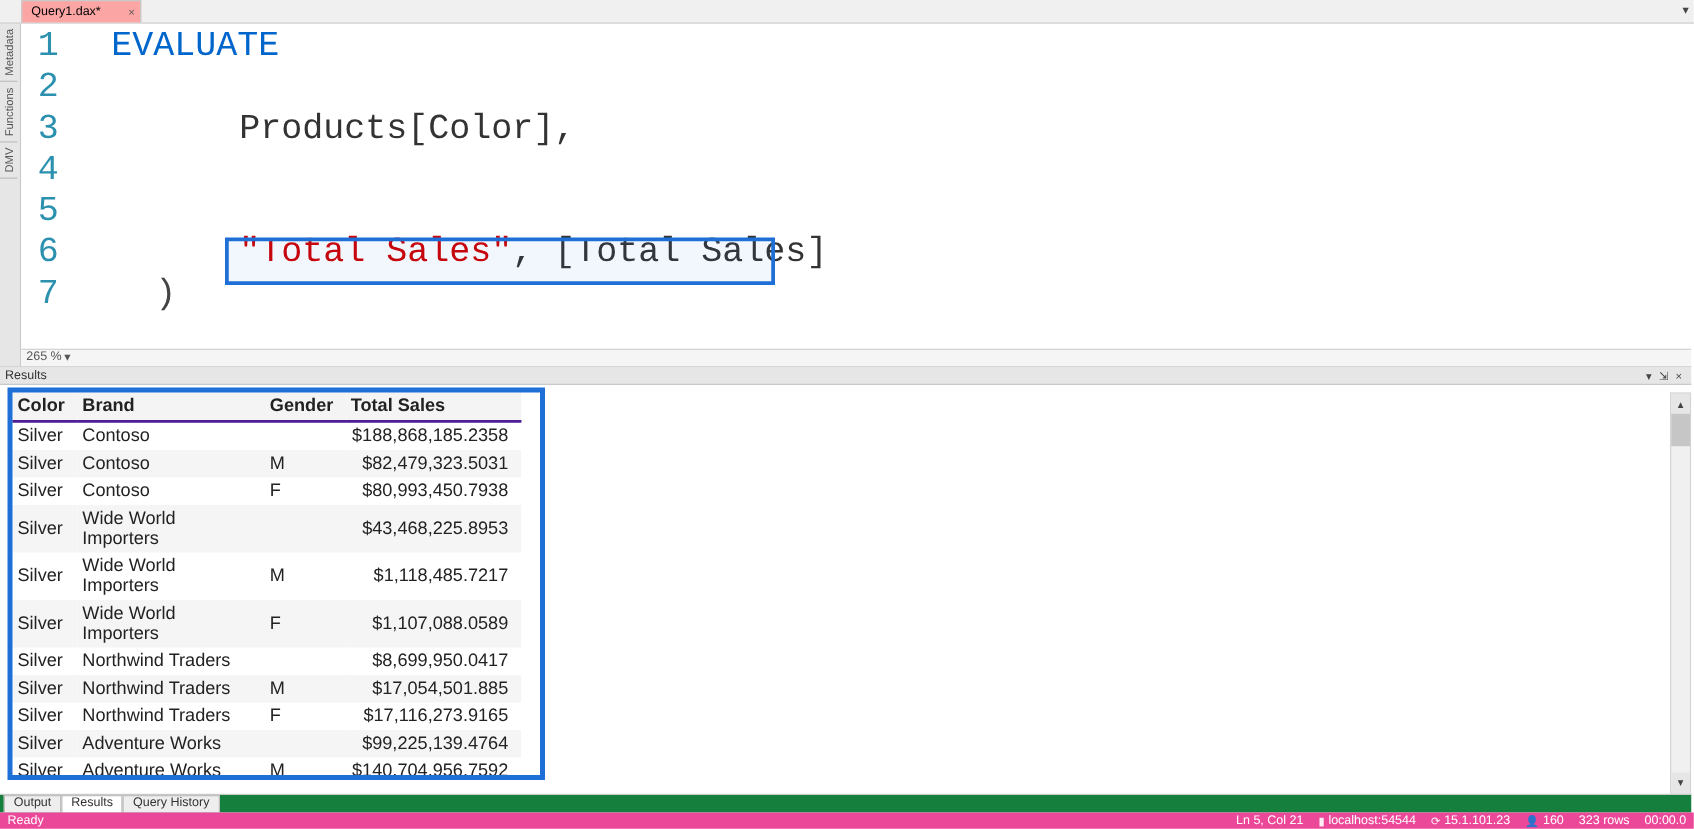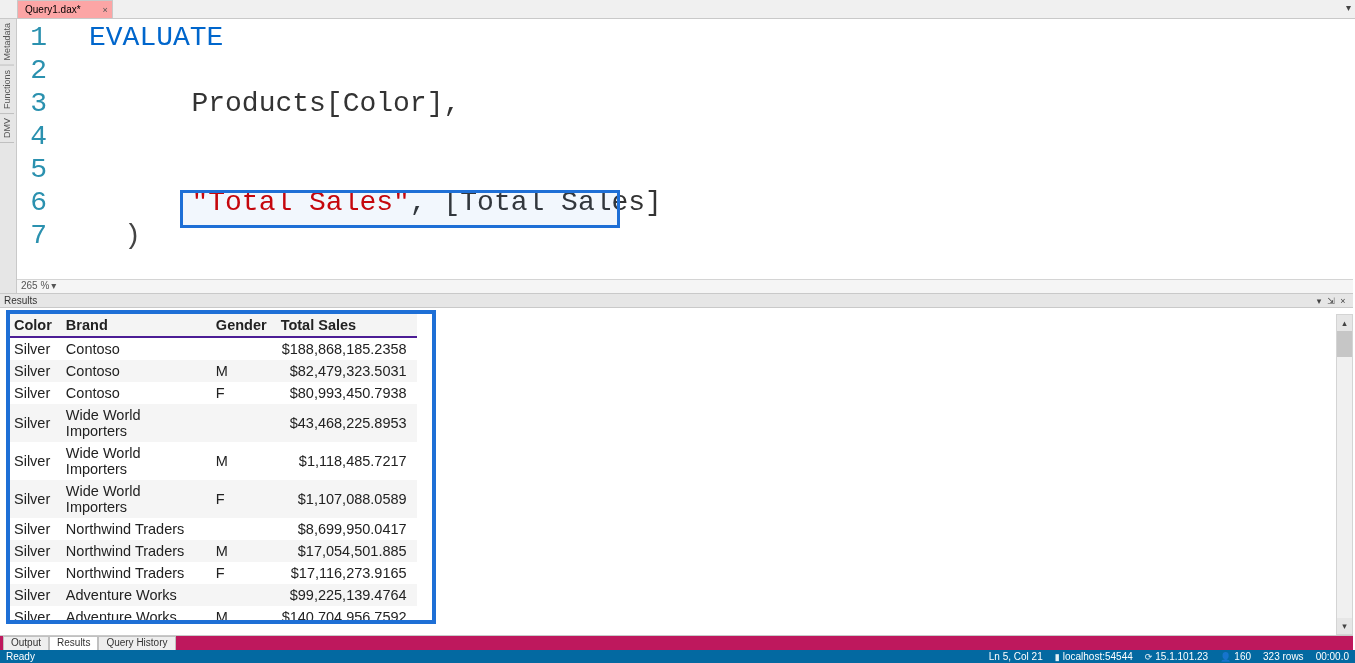--- a/index.html
+++ b/index.html
@@ -46,26 +46,26 @@
 .col-color { width:50px; }
 .col-brand { width:150px; }
 .col-gender { width:60px; }
 .col-sales { width:140px; }
 .grid-vscroll { position:absolute; right:0; top:6px; width:17px; bottom:0; background:#f0f0f0; border:1px solid #d4d4d4; display:flex; flex-direction:column; }
 .grid-vscroll .btn { height:16px; text-align:center; font-size:9px; line-height:16px; color:#444; background:#e6e6e6; cursor:pointer; }
 .grid-vscroll .thumb { height:26px; background:#c6c6c6; margin:0; }
 .highlight-box2 { border:4px solid #1e6fd6; position:absolute; pointer-events:none; }
 
 
-.bottom-tabs { height:15px; border-top:1px solid #c9c9c9; background:#be185d; display:flex; align-items:flex-end; padding-left:3px; }
+.bottom-tabs { height:15px; border-top:1px solid #c9c9c9; background:#15803d; display:flex; align-items:flex-end; padding-left:3px; }
 .btab { height:14px; font-size:10px; padding:0 7px; border:1px solid #c0c0c0; border-bottom:none; background:#eee; color:#333; cursor:pointer; }
 .btab.active { background:#fff; }
 
 
-.status-bar { position:absolute; left:0; right:0; bottom:0; height:13px; background:#0369a1; color:#fff; font-size:10px; display:flex; align-items:center; padding:0 6px; }
+.status-bar { position:absolute; left:0; right:0; bottom:0; height:13px; background:#ec4899; color:#fff; font-size:10px; display:flex; align-items:center; padding:0 6px; }
 .status-bar .left { flex:1; }
 .status-bar .seg { margin-left:12px; display:flex; align-items:center; gap:3px;}
 .status-bar .icon { font-size:9px; opacity:.9; }
 </style>
 </head>
 <body>
 
 <div class="tab-strip">
   <div class="tab">
     <span>Query1.dax*</span>

